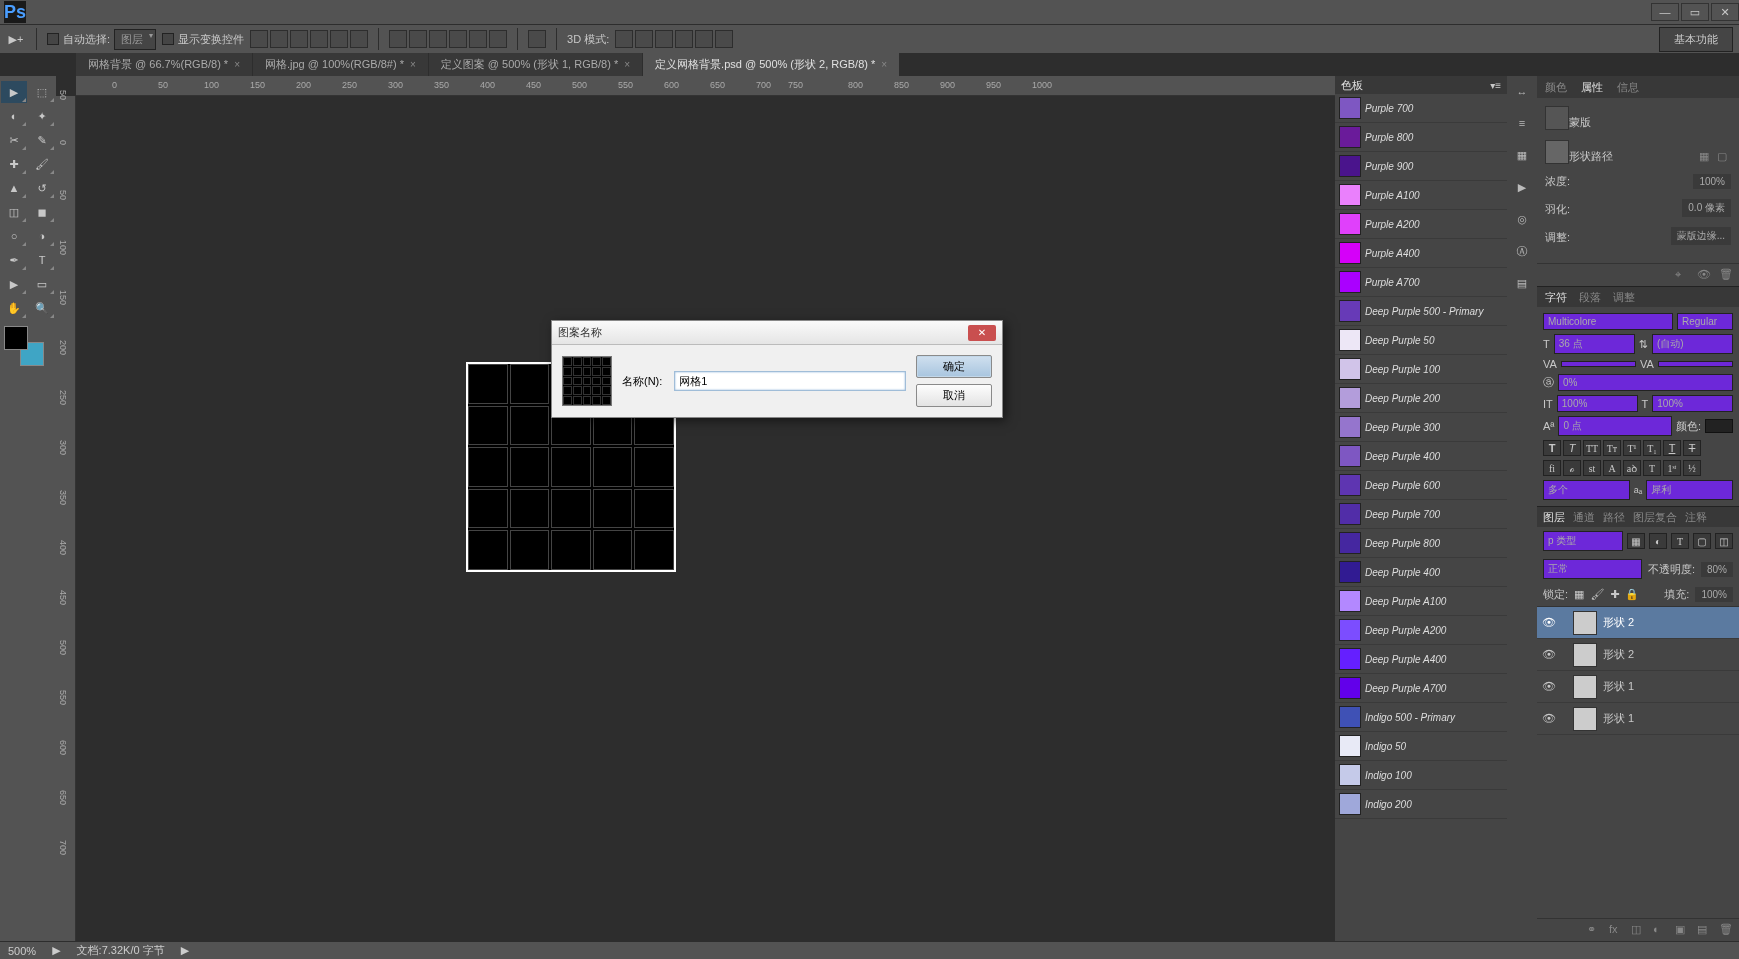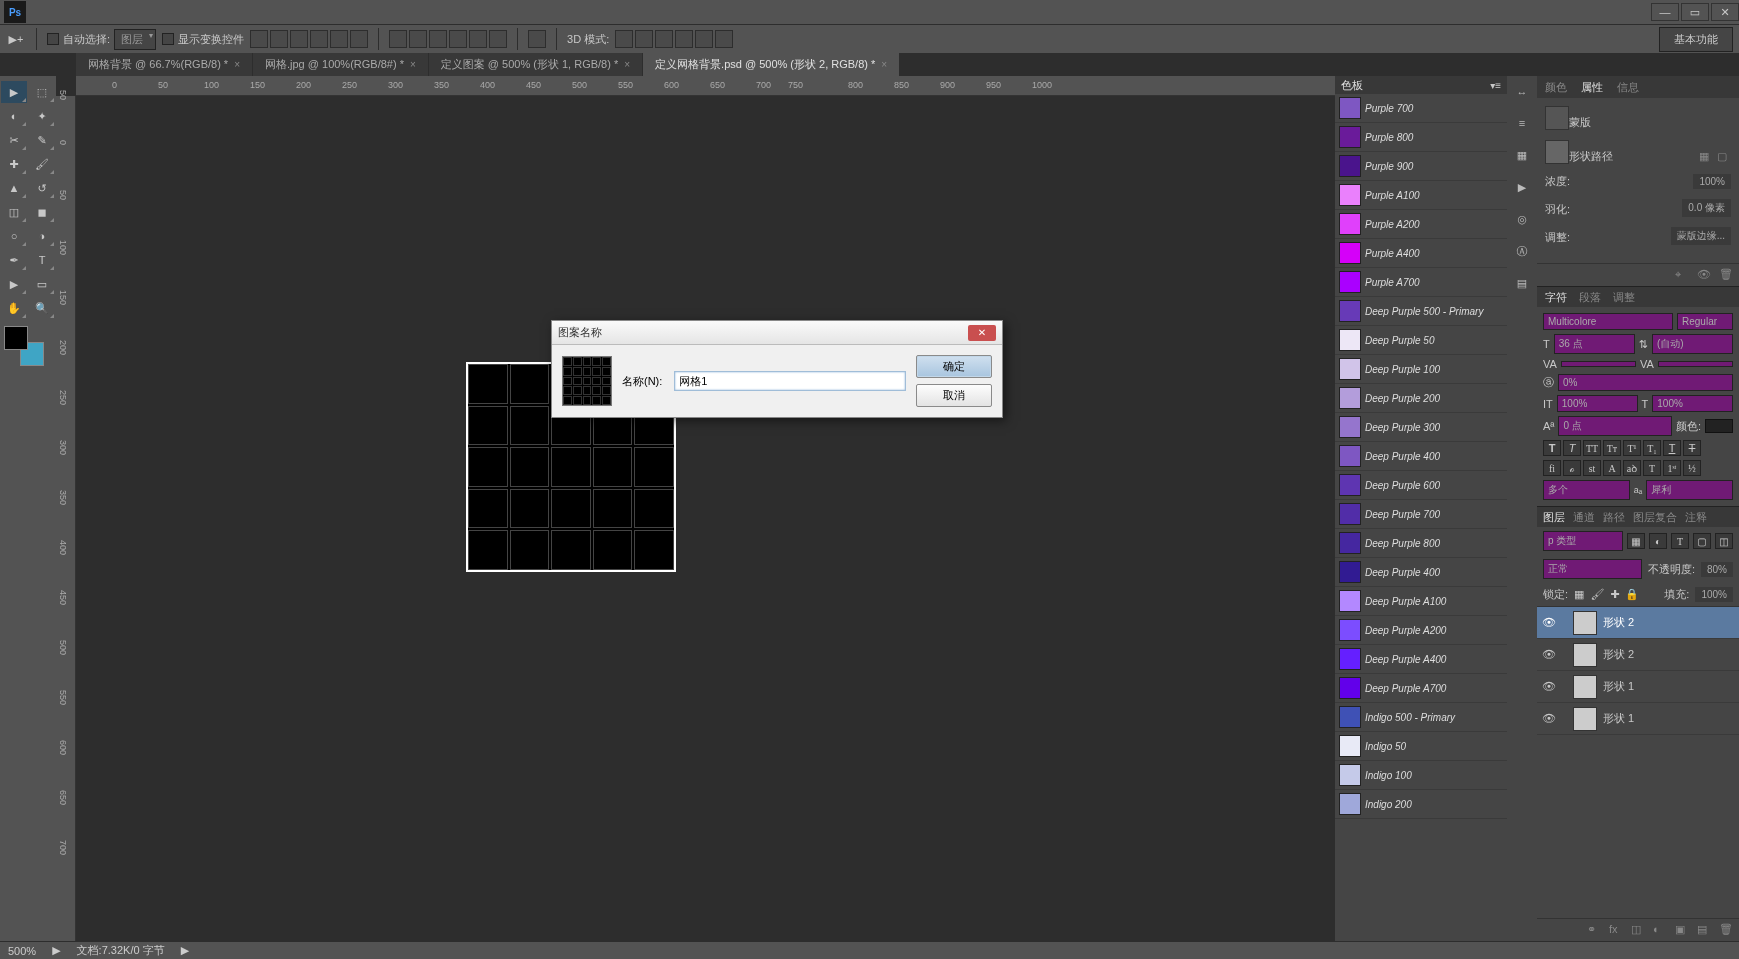--- a/index.html
+++ b/index.html
@@ -1,20 +1,20 @@
 <!DOCTYPE html>
 <html><head>
 <meta charset="utf-8">
 <style>
 * { margin: 0; padding: 0; box-sizing: border-box; font-family: "Microsoft YaHei", Arial, sans-serif; font-size: 11px; user-select: none; }
 body { width: 1739px; height: 959px; background: #535353; color: #c8c8c8; overflow: hidden; position: relative; }
 
 
 .menubar { height: 24px; background: #535353; display: flex; align-items: center; padding-left: 4px; }
-.logo { width: 22px; height: 22px; background: #1a1a1a; color: #4a9eff; display: flex; align-items: center; justify-content: center; font-weight: bold; font-size: 10px; margin-right: 6px; }
+.logo { width: 22px; height: 22px; background: #1a1a1a; color: #4a9eff; display: flex; align-items: center; justify-content: center; font-weight: bold; font-size: 18px; margin-right: 6px; }
 .menubar .menu-item { padding: 4px 8px; cursor: pointer; }
 .window-controls { margin-left: auto; display: flex; }
 .win-btn { width: 28px; height: 18px; background: #535353; border: 1px solid #333; display: flex; align-items: center; justify-content: center; margin-left: 2px; }
 
 
 .optionsbar { height: 30px; background: #535353; border-top: 1px solid #2d2d2d; border-bottom: 1px solid #2d2d2d; display: flex; align-items: center; padding: 0 6px; gap: 6px; }
 .tool-indicator { width: 20px; height: 20px; display: flex; align-items: center; justify-content: center; }
 .divider-v { width: 1px; height: 22px; background: #2d2d2d; margin: 0 4px; }
 .checkbox-row { display: flex; align-items: center; gap: 4px; }
 .checkbox { width: 12px; height: 12px; border: 1px solid #222; background: #454545; }
@@ -92,21 +92,21 @@
 .props-row { display: flex; align-items: flex-end; margin-bottom: 10px; }
 .thumb-box { width: 24px; height: 24px; background: #666; border: 1px solid #333; }
 .value-box { background: #3a3a3a; padding: 2px 6px; color: #aaa; font-size: 10px; }
 .props-footer { display: flex; justify-content: flex-end; padding: 4px 6px; gap: 8px; border-top: 1px solid #333; }
 .small-ico { width: 14px; height: 14px; color: #888; }
 
 .char-panel { border-top: 1px solid #222; }
 .char-tabs { height: 20px; display: flex; align-items: center; gap: 12px; padding: 0 8px; background: #383838; }
 .char-body { padding: 6px; display: flex; flex-direction: column; gap: 4px; }
 .char-row { display: flex; gap: 4px; align-items: center; }
-.char-drop { flex: 1; background: #701a75; border: 1px solid #222; padding: 2px 4px; font-size: 10px; color: #aaa; }
+.char-drop { flex: 1; background: #6d28d9; border: 1px solid #222; padding: 2px 4px; font-size: 10px; color: #aaa; }
 .char-style { display: flex; gap: 2px; }
 .style-btn { width: 18px; height: 16px; background: #3a3a3a; border: 1px solid #222; display: flex; align-items: center; justify-content: center; font-size: 10px; font-family: serif; }
 
 .layers-panel { border-top: 1px solid #222; flex: 1; display: flex; flex-direction: column; }
 .layers-tabs { height: 20px; display: flex; align-items: center; gap: 8px; padding: 0 6px; background: #383838; font-size: 10px; }
 .layers-tabs span.active { color: #e0e0e0; }
 .layers-tabs span { color: #888; }
 .layers-filters { padding: 4px 6px; display: flex; gap: 4px; align-items: center; }
 .layers-blend { padding: 4px 6px; display: flex; align-items: center; gap: 6px; font-size: 10px; }
 .layers-lock { padding: 4px 6px; display: flex; align-items: center; gap: 6px; font-size: 10px; border-bottom: 1px solid #333; }

